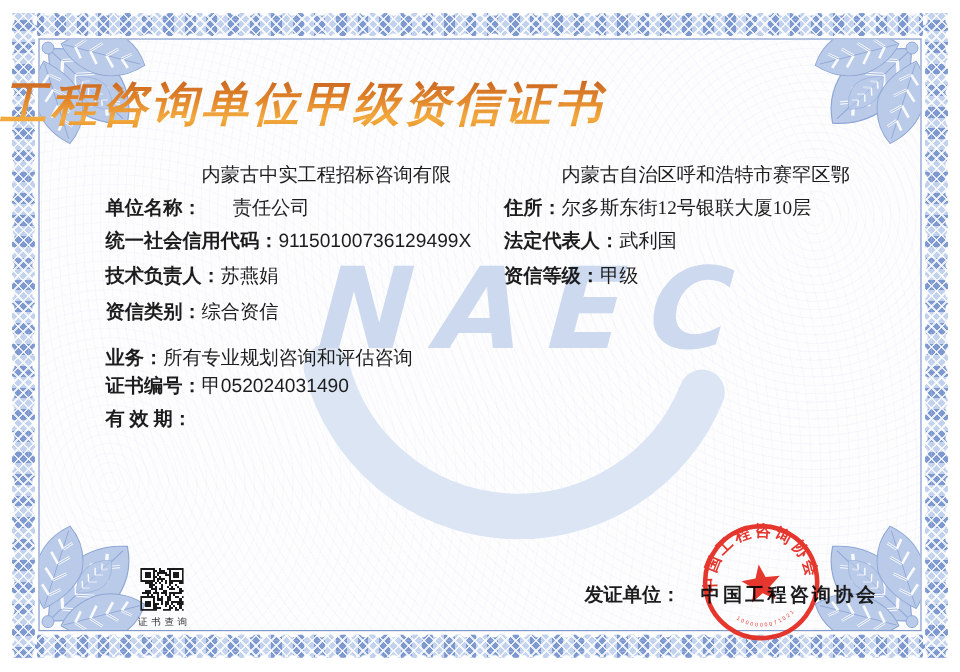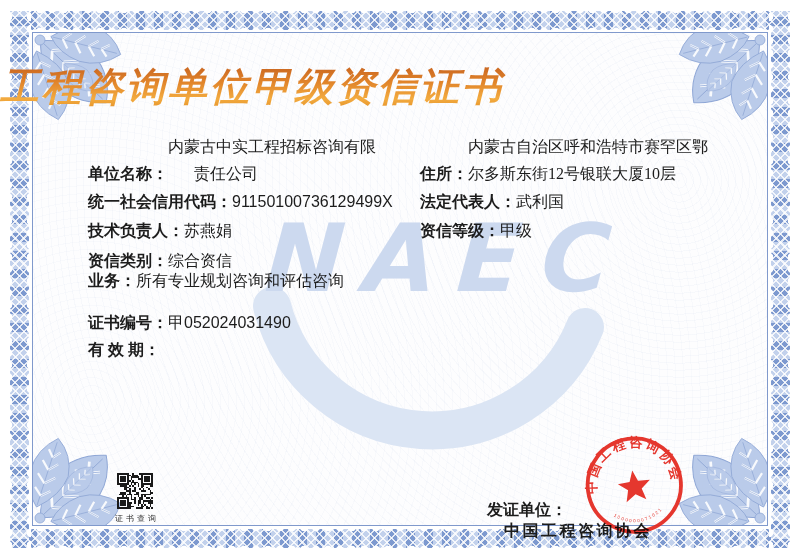--- a/index.html
+++ b/index.html
@@ -70,21 +70,21 @@
     background:linear-gradient(180deg,#c05a1d 0%,#e0832a 40%,#f3ab3f 72%,#dd851e 100%);
     -webkit-background-clip:text;background-clip:text;color:transparent;font-style:italic;}
   .row{position:absolute;font-size:16px;line-height:20px;display:flex;white-space:nowrap;}
   .row .lbl{font-weight:700;flex:none;}
   .row .val{font-weight:400;}
   .row.wrap{white-space:normal;line-height:27px;align-items:flex-end;}
   .val.num{font-family:"Liberation Sans","DejaVu Sans",sans-serif;}
   .v-hang{width:190px;padding-left:26px;text-indent:-26px;}
   .v-addr{width:246px;}
 
-  .issuer{position:absolute;left:487px;top:500px;font-size:16px;display:flex;white-space:nowrap;flex-direction:column;}
+  .issuer{position:absolute;left:487px;top:486px;font-size:16px;display:flex;white-space:nowrap;}
   .issuer .lbl{font-weight:700;}
   .issuer .val{margin-left:17px;font-weight:600;letter-spacing:2.5px;}
 
   
   .qrbox{position:absolute;left:111px;top:473px;width:48px;text-align:right;}
   .qr{width:36px;height:36px;margin:0 auto;display:block;}
   .qr-caption{margin-top:4px;font-size:8px;letter-spacing:3px;color:#2b2b2b;}
 
   
   .seal{position:absolute;left:581px;top:430px;width:106px;height:106px;z-index:4;
@@ -159,21 +159,21 @@
       <span class="val num">91150100736129499X</span>
     </div>
     <div class="row" style="left:88px;top:221px;">
       <span class="lbl">技术负责人：</span>
       <span class="val">苏燕娟</span>
     </div>
     <div class="row" style="left:88px;top:251px;">
       <span class="lbl">资信类别：</span>
       <span class="val">综合资信</span>
     </div>
-    <div class="row" style="left:88px;top:271px;">
+    <div class="row" style="left:88px;top:289px;">
       <span class="lbl">业务：</span>
       <span class="val">所有专业规划咨询和评估咨询</span>
     </div>
     <div class="row" style="left:88px;top:313px;">
       <span class="lbl">证书编号：</span>
       <span class="val num">甲052024031490</span>
     </div>
     <div class="row" style="left:88px;top:340px;">
       <span class="lbl">有 效 期：</span>
     </div>

